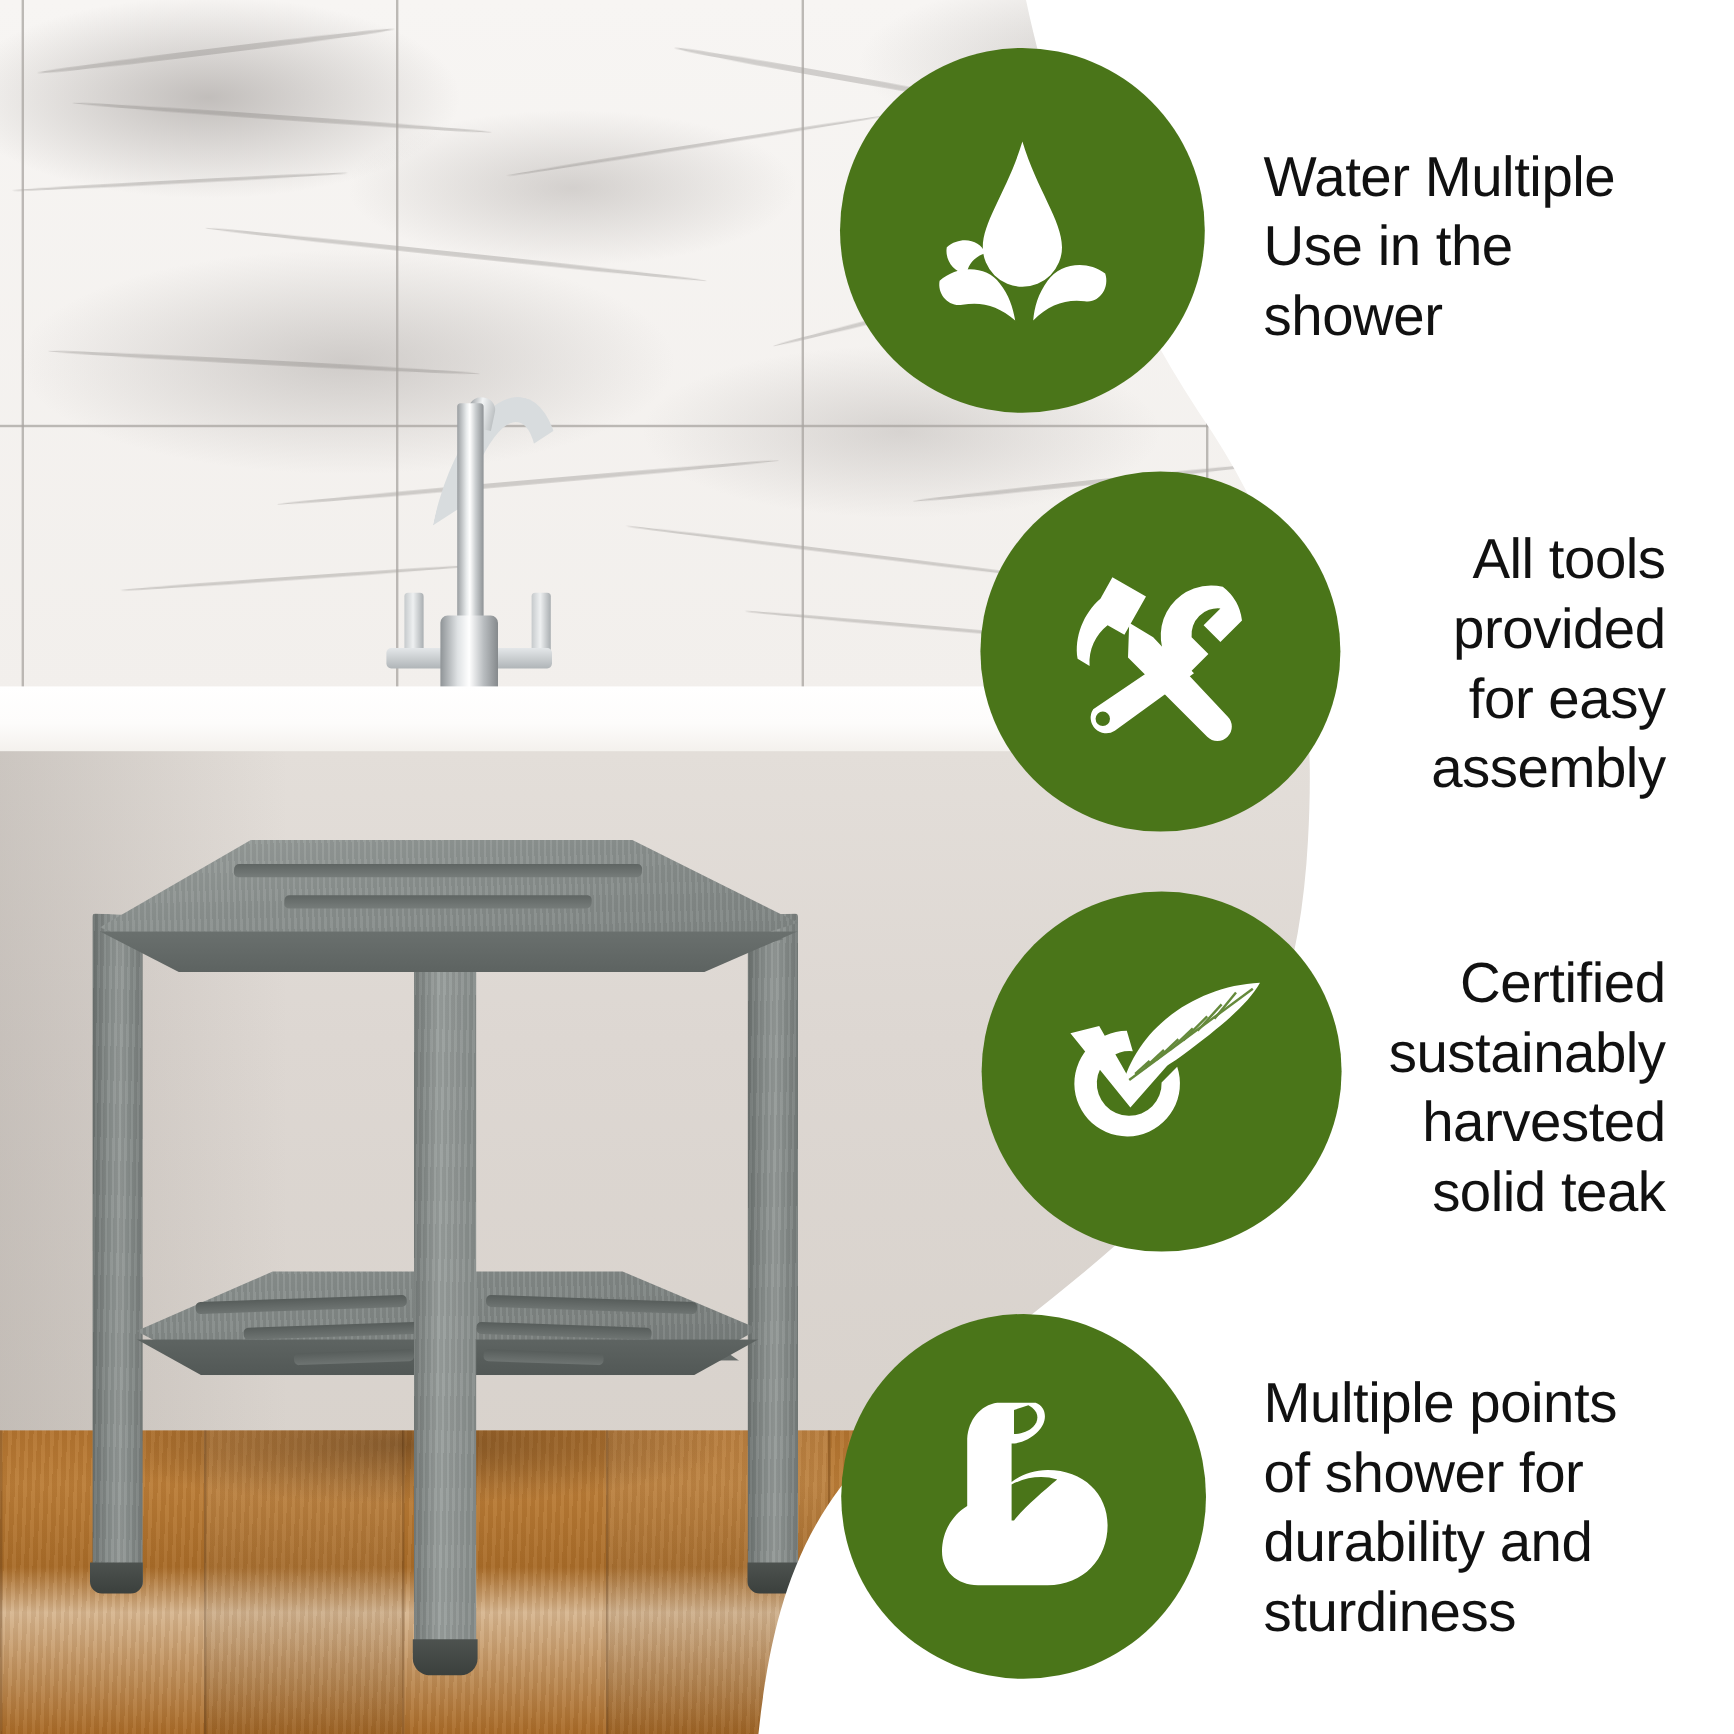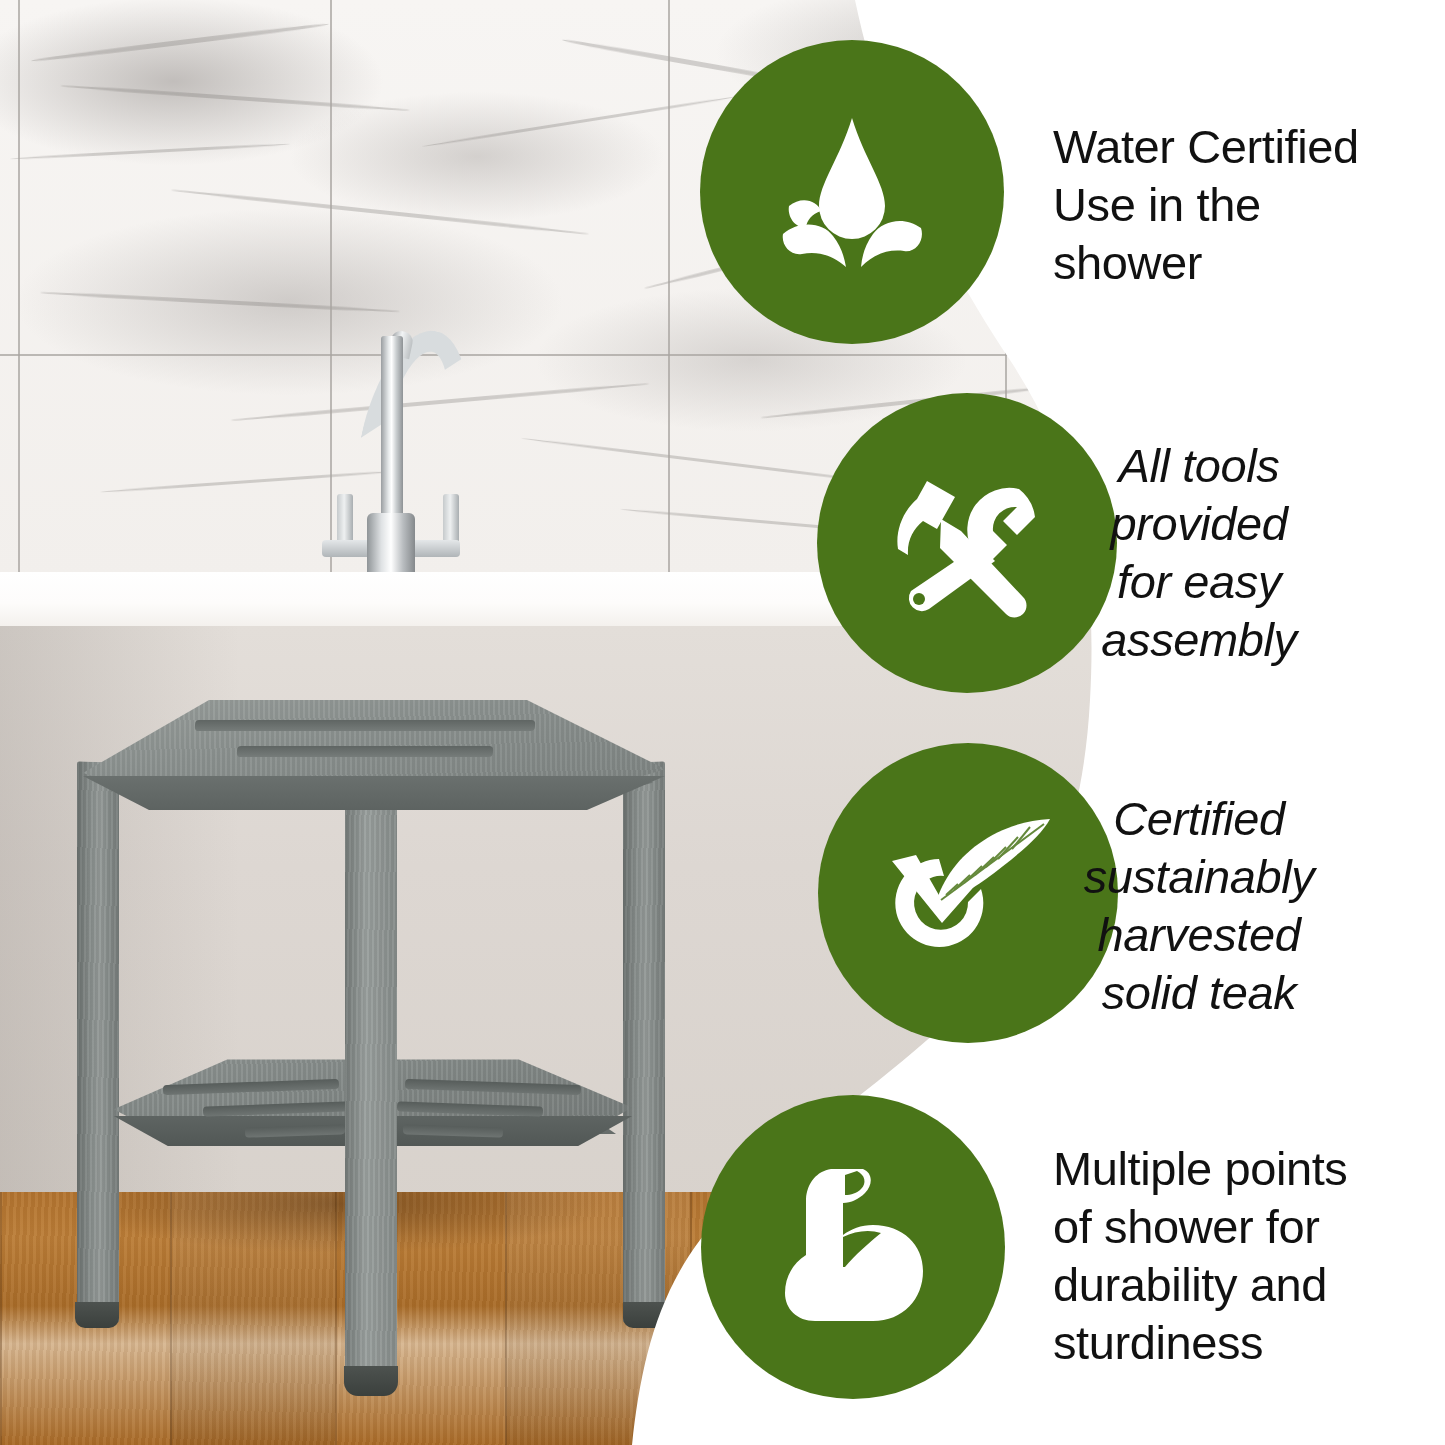--- a/index.html
+++ b/index.html
@@ -192,21 +192,21 @@
   .ftext{
     position:absolute;
     color:#111111;
     font-size:47px;
     line-height:58px;
     letter-spacing:-.4px;
     white-space:pre-line;
     font-family:"Liberation Sans", sans-serif;
   }
   .ftext.left{text-align:left;}
-  .ftext.right{text-align:center;font-style:italic;}
+  .ftext.right{text-align:right;}
 </style>
 </head>
 <body>
 
 <div id="stage">
 
   <div id="photo">
 
     <div class="wall"></div>
 
@@ -300,21 +300,21 @@
     <div class="circle" style="left:700px;top:40px;width:304px;height:304px;background:#4a7519;">
       <span>
         <svg width="170" height="165" viewBox="0 0 170 165" aria-hidden="true">
           <path fill="#ffffff" d="M85 8 C 73 48, 52 74, 52 96 a33 33 0 0 0 66 0 C 118 74, 97 48, 85 8 Z"></path>
           <path fill="#ffffff" d="M22 96 c 12 -10, 28 -6, 32 5 c -9 3 -14 9 -15 16 c -10 2 -19 -10 -17 -21 Z"></path>
           <path fill="#ffffff" d="M16 124 c 16 -14, 40 -12, 50 2 c 8 10, 11 20, 13 31 c -14 -12 -28 -16 -44 -13 c -12 2 -21 -9 -19 -20 Z"></path>
           <path fill="#ffffff" d="M154 118 c -16 -12 -38 -8 -48 6 c -8 11 -11 22 -12 33 c 13 -13 27 -18 43 -16 c 12 2 21 -11 17 -23 Z"></path>
         </svg>
       </span>
     </div>
-    <div class="ftext left" style="left:1053px;top:118px;width:372px;">Water Certified
+    <div class="ftext left" style="left:1053px;top:118px;width:372px;">Water Multiple
 Use in the
 shower</div>
   </div>
 
   <div class="feature">
     <div class="circle" style="left:817px;top:393px;width:300px;height:300px;background:#4a7519;">
       <span>
         <svg width="168" height="168" viewBox="0 0 168 168" aria-hidden="true">
           <g fill="#ffffff">
 

